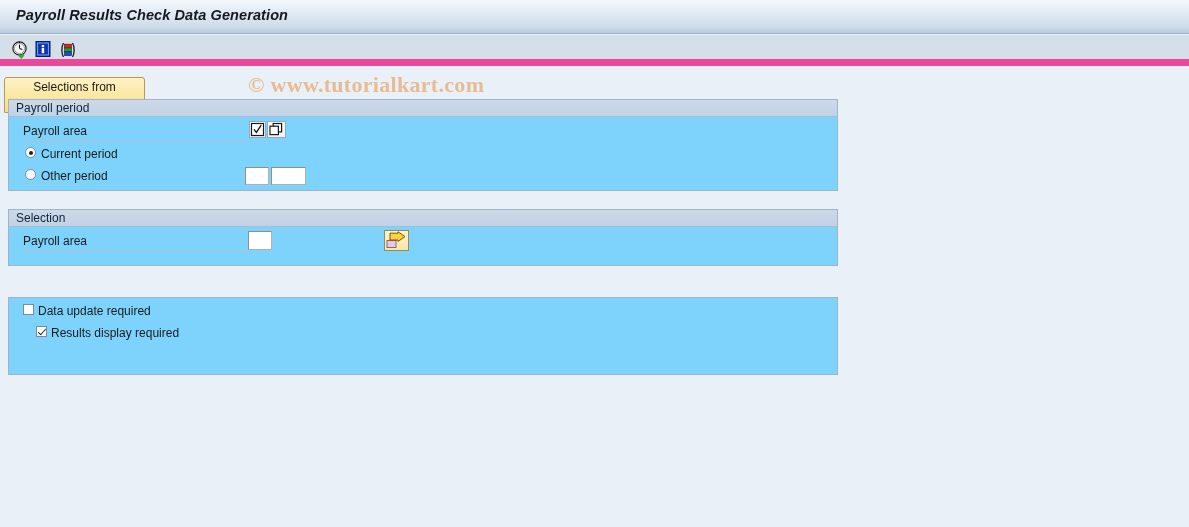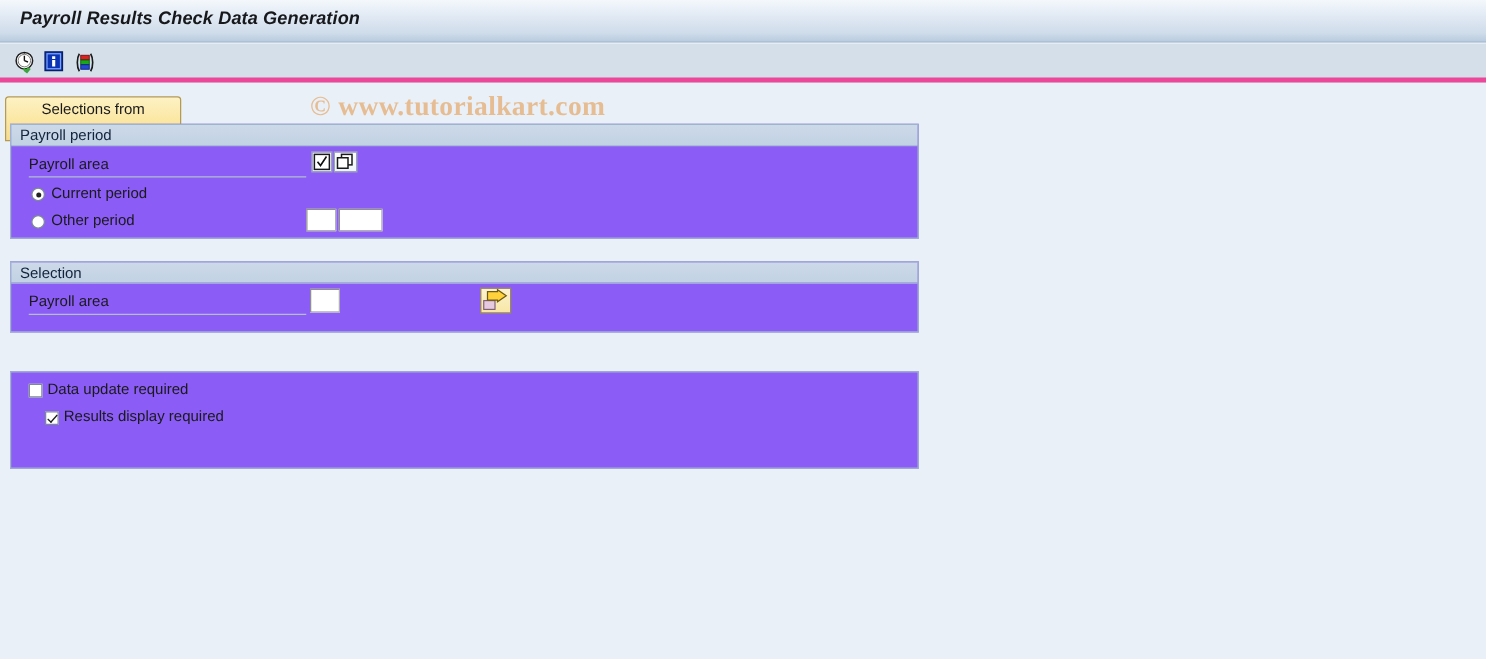--- a/index.html
+++ b/index.html
@@ -50,21 +50,21 @@
     white-space: nowrap;
   }
 
   
   #toolbar {
     position: absolute;
     left: 0; top: 35px;
     width: 1189px;
     height: 31px;
     background: #d5dfea;
-    border-bottom: 4px solid #ec4899;
+    border-bottom: 7px solid #ec4899;
     box-sizing: border-box;
   }
   .tb-btn {
     position: absolute;
     top: 4px;
     width: 22px;
     height: 22px;
     border: 1px solid transparent;
     box-sizing: border-box;
     cursor: pointer;
@@ -109,22 +109,22 @@
     font-size: 12px;
     color: #1a1a1a;
     cursor: pointer;
     white-space: nowrap;
   }
 
   
   .group {
     position: absolute;
     left: 8px;
-    width: 727px;
-    background: #8b5cf6;
+    width: 830px;
+    background: #7dd3fc;
     border: 1px solid #9db4cc;
     box-sizing: border-box;
   }
   .group-header {
     height: 17px;
     line-height: 16px;
     padding-left: 7px;
     background: linear-gradient(to bottom, #ccd9e8 0%, #c2d2e4 100%);
     border-bottom: 1px solid #a8bdd3;
     font-size: 12px;
@@ -191,21 +191,21 @@
     background: linear-gradient(to bottom, #fcf3cf 0%, #f8e6a5 100%);
     border: 1px solid #9a8a58;
     box-sizing: border-box;
     cursor: pointer;
   }
 
   
   .opt-row {
     position: absolute;
     display: flex;
-    align-items: flex-end;
+    align-items: flex-start;
     white-space: nowrap;
     cursor: pointer;
     font-size: 12px;
     color: #1a1a1a;
   }
   .radio {
     width: 11px; height: 11px;
     border-radius: 50%;
     border: 1px solid #7d8996;
     background: #ffffff;

